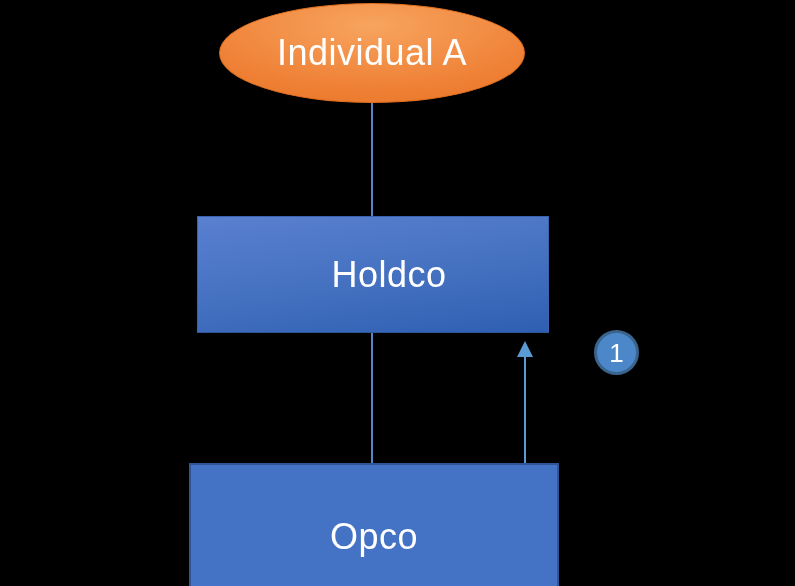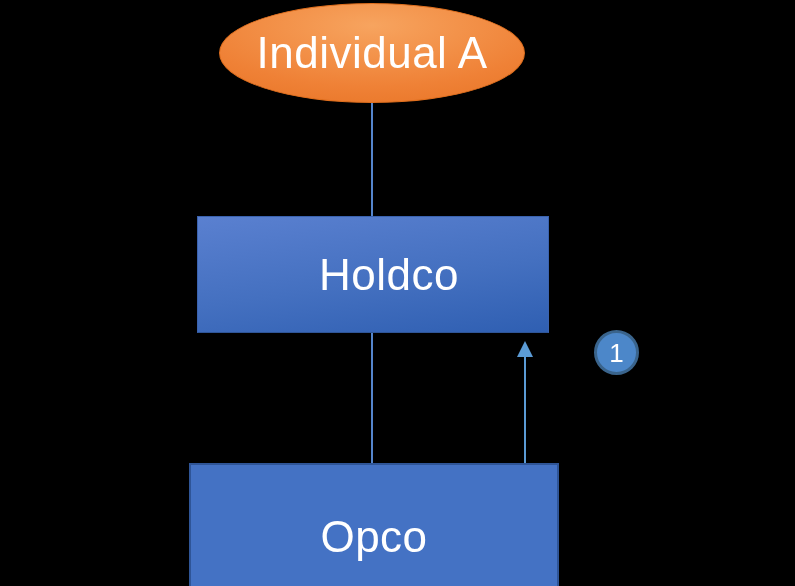--- a/index.html
+++ b/index.html
@@ -14,21 +14,21 @@
     height: 586px;
     background: var(--background, #000000);
     overflow: hidden;
   }
   .node {
     position: absolute;
     display: flex;
     align-items: center;
     justify-content: center;
     color: var(--text, #FFFFFF);
-    font-size: 44px;
+    font-size: 36px;
     line-height: 1;
     letter-spacing: 0.5px;
   }
   .node-ellipse {
     left: 219px;
     top: 3px;
     width: 306px;
     height: 100px;
     border-radius: 50%;
     background: radial-gradient(ellipse 120% 130% at 50% 22%,

